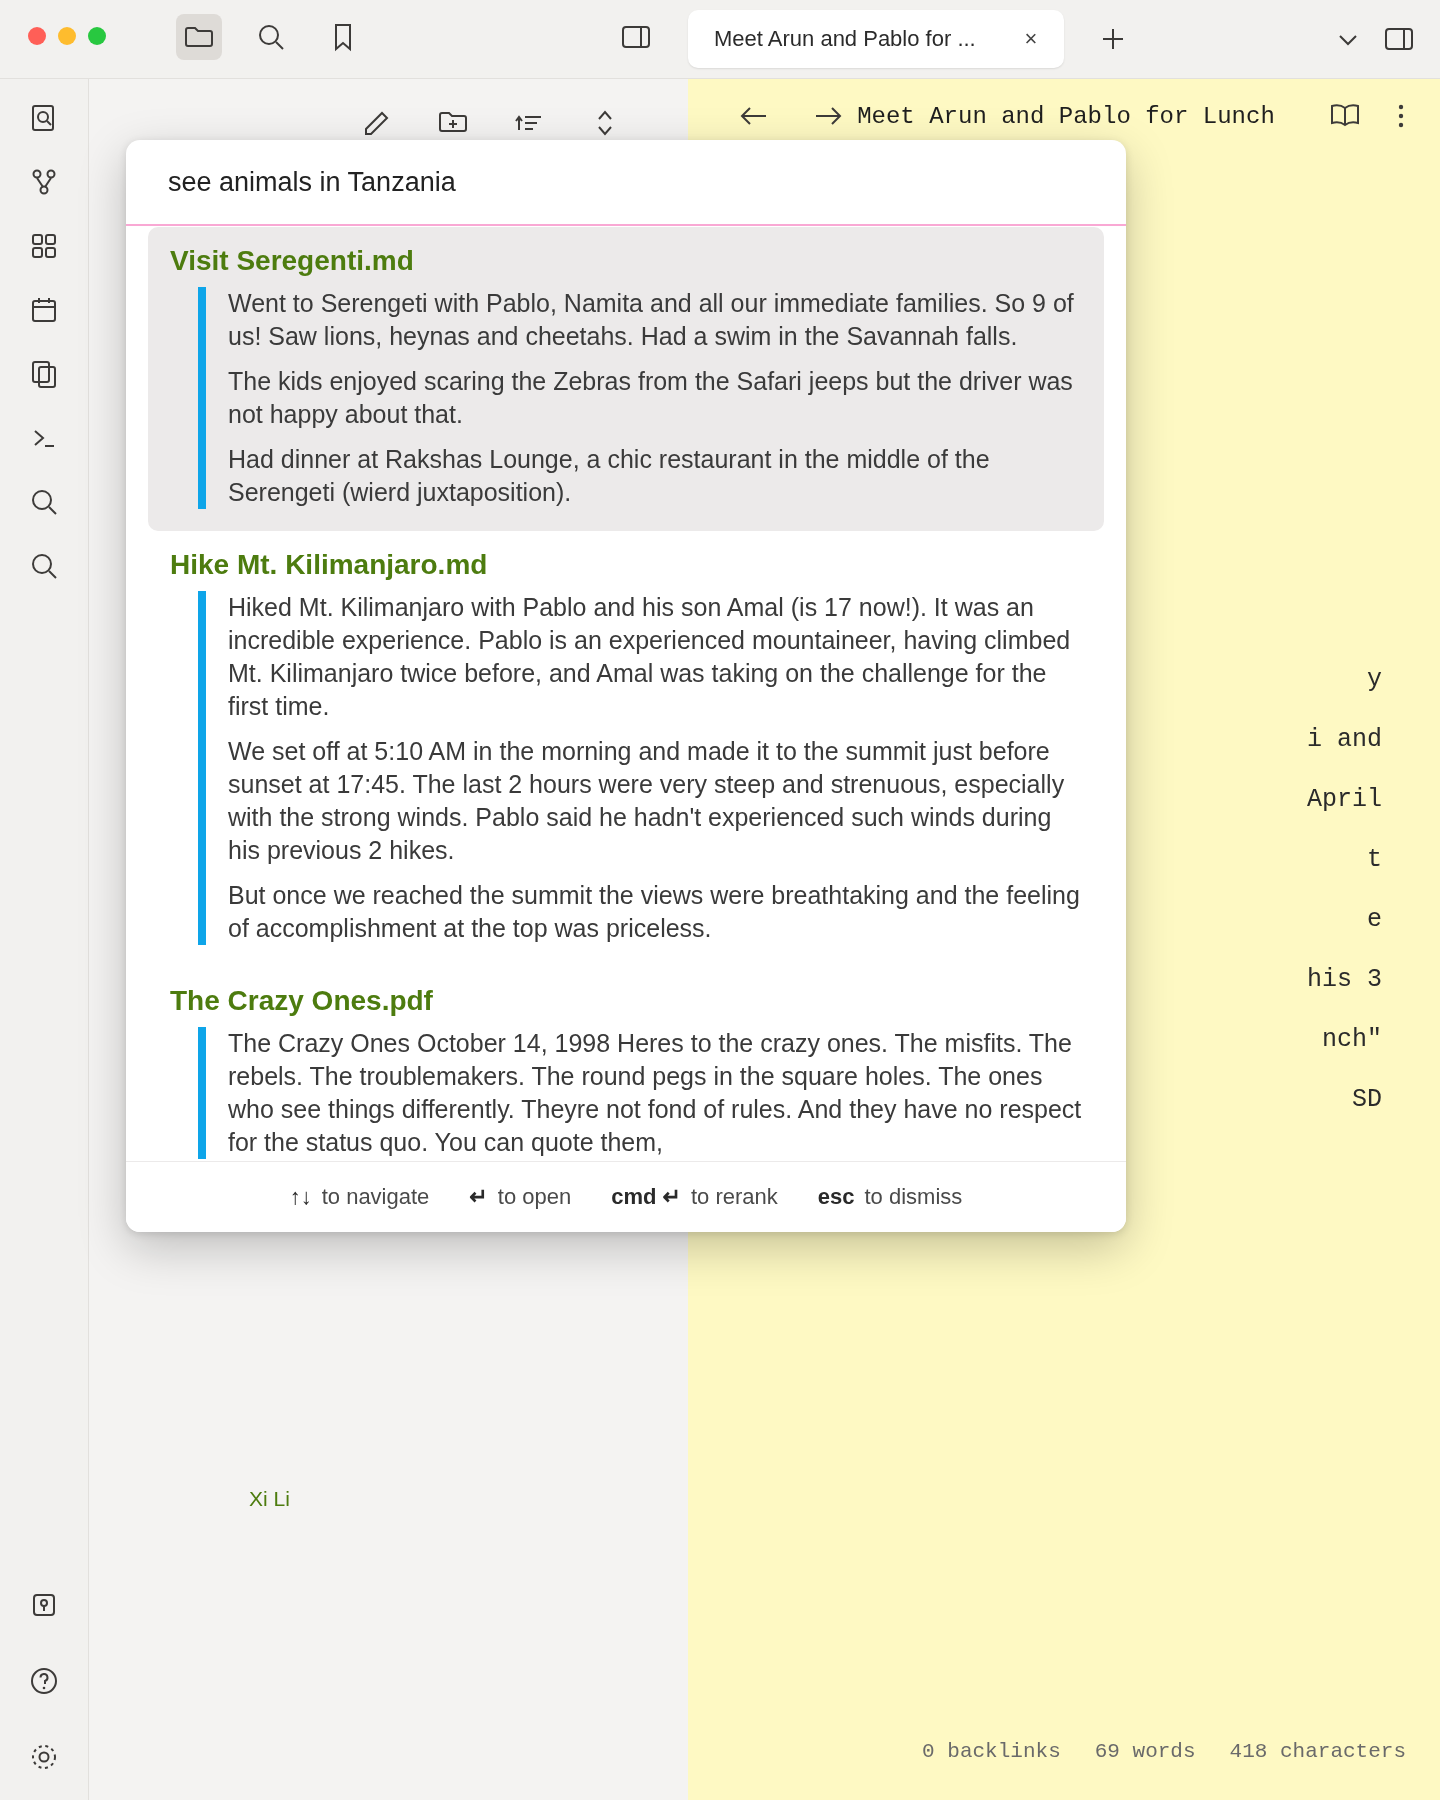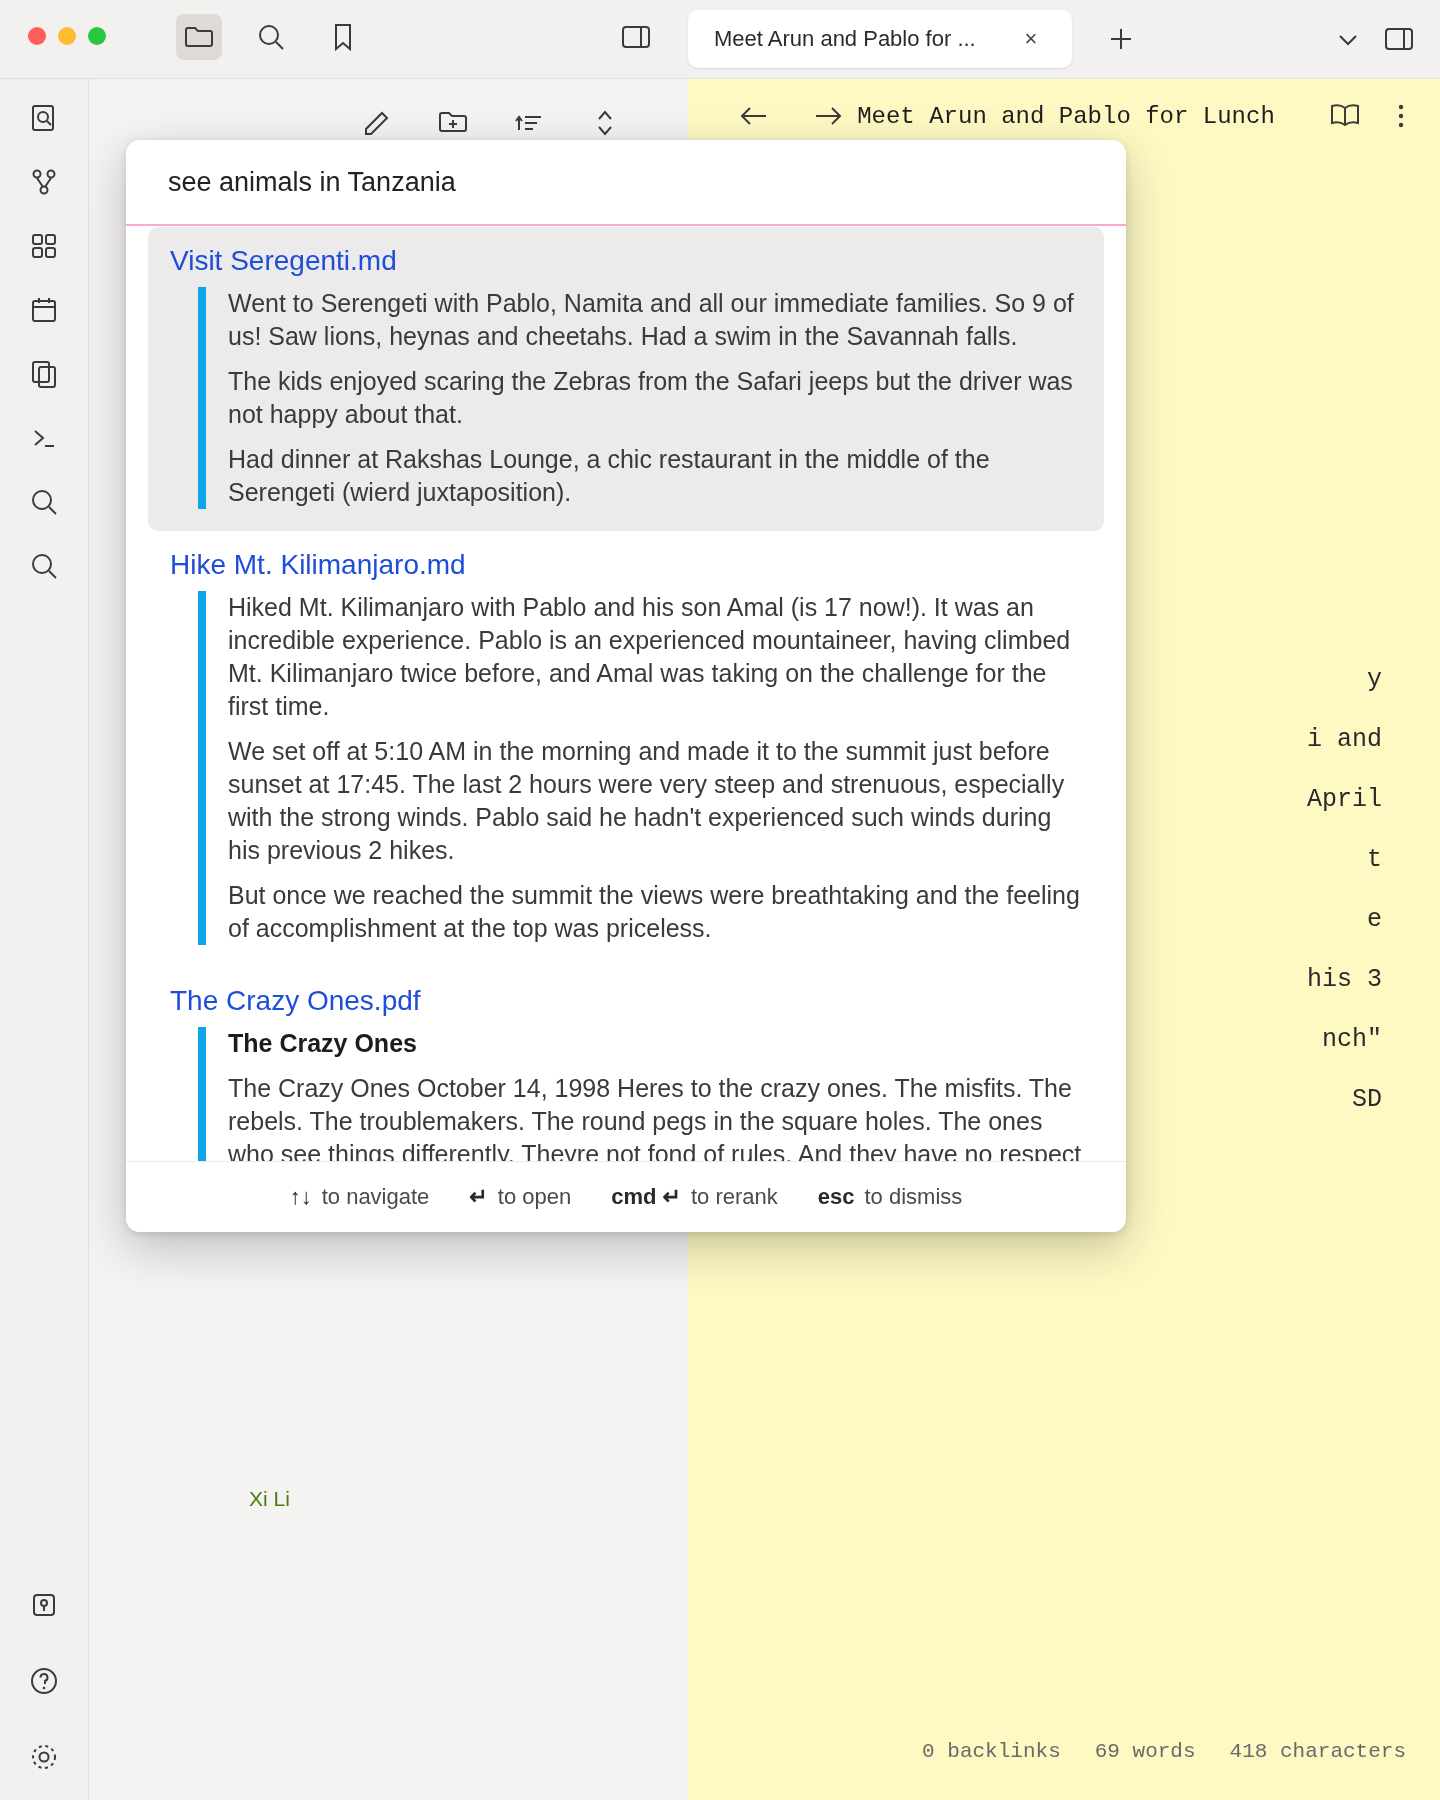--- a/index.html
+++ b/index.html
@@ -71,21 +71,21 @@
     right: 0;
     height: 62px;
     display: flex;
     align-items: center;
   }
   .tab {
     display: flex;
     align-items: center;
     gap: 14px;
     height: 58px;
-    padding: 0 28px 0 26px;
+    padding: 0 20px 0 26px;
     background: #ffffff;
     border-radius: 10px;
     box-shadow: 0 1px 2px rgba(0,0,0,.10);
     min-width: 330px;
     font-size: 22px;
     color: #2b2b2b;
   }
   .tab-title { flex: 1; white-space: nowrap; overflow: hidden; text-overflow: ellipsis; }
   .tab-close { width: 26px; height: 26px; display: flex; align-items: center; justify-content: center; color: #444; }
   .tab-plus { margin-left: 34px; color: #3c3a38; display: flex; align-items: center; }
@@ -263,22 +263,22 @@
     padding: 0 22px;
     box-sizing: border-box;
   }
   .result {
     padding: 18px 22px 22px 22px;
     border-radius: 10px;
   }
   .result.selected { background: #eceaea; }
   .result-title {
     font-size: 28px;
-    font-weight: 400;
-    color: #1d4ed8;
+    font-weight: 700;
+    color: #4d7c0f;
     margin-bottom: 10px;
   }
   .snippet {
     border-left: 8px solid #0ea5e9;
     padding-left: 22px;
     margin-left: 28px;
   }
   .snippet p {
     margin: 0 0 12px 0;
     font-size: 25px;
@@ -560,21 +560,20 @@
         <div class="snippet">
           <p>Hiked Mt. Kilimanjaro with Pablo and his son Amal (is 17 now!). It was an incredible experience. Pablo is an experienced mountaineer, having climbed Mt. Kilimanjaro twice before, and Amal was taking on the challenge for the first time.</p>
           <p>We set off at 5:10 AM in the morning and made it to the summit just before sunset at 17:45. The last 2 hours were very steep and strenuous, especially with the strong winds. Pablo said he hadn't experienced such winds during his previous 2 hikes.</p>
           <p>But once we reached the summit the views were breathtaking and the feeling of accomplishment at the top was priceless.</p>
         </div>
       </div>
 
       <div class="result">
         <div class="result-title">The Crazy Ones.pdf</div>
         <div class="snippet">
-          <p class="bold">The Crazy Ones</p>
           <p>The Crazy Ones October 14, 1998 Heres to the crazy ones. The misfits. The rebels. The troublemakers. The round pegs in the square holes. The ones who see things differently. Theyre not fond of rules. And they have no respect for the status quo. You can quote them,</p>
         </div>
       </div>
 
     </div>
 
     <div class="overlay-footer">
       <div class="hint">
         <span class="key">↑↓</span>
         <span>to navigate</span>

